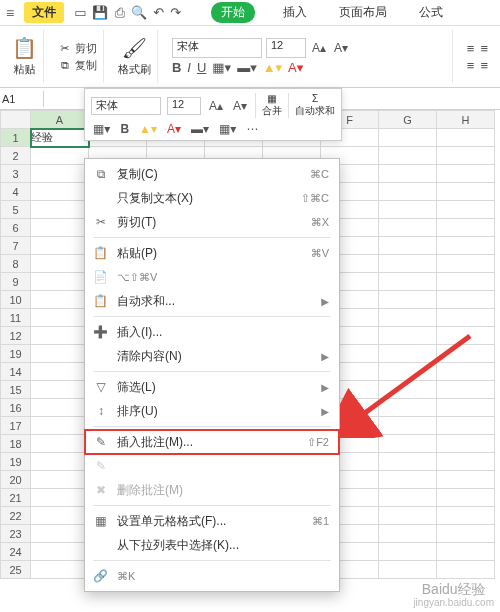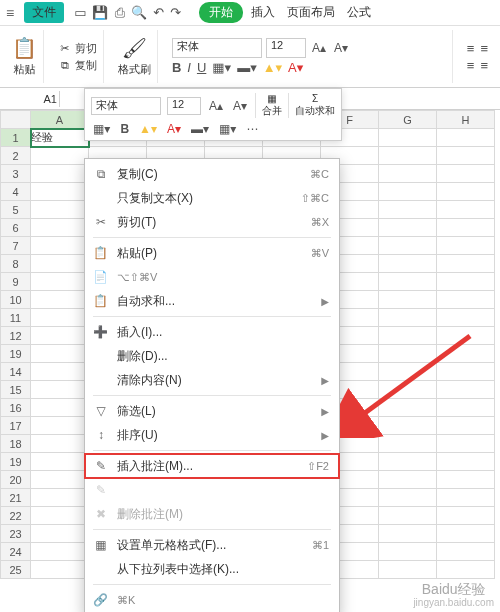--- a/index.html
+++ b/index.html
@@ -1,23 +1,23 @@
 <!DOCTYPE html>
 <html><head>
 <meta charset="utf-8">
 <style>
   * { box-sizing: border-box; margin: 0; padding: 0; }
   body { font-family: "Microsoft YaHei", Arial, sans-serif; font-size: 12px; color: #333; background: #fff; width: 500px; height: 612px; overflow: hidden; position: relative; }
   
   
   .menubar { display: flex; align-items: center; height: 26px; padding: 0 6px; border-bottom: 1px solid #e0e0e0; gap: 10px; }
   .menubar .hamburger { color: #666; font-size: 14px; }
-  .menubar .menu-file { background: #14b8a6; border-radius: 3px; padding: 2px 8px; }
+  .menubar .menu-file { background: #fde047; border-radius: 3px; padding: 2px 8px; font-weight: bold; }
   .menubar .icons { display: flex; gap: 6px; color: #555; font-size: 13px; }
-  .menubar .tabs { display: flex; gap: 4px; margin-left: 8px; }
+  .menubar .tabs { display: flex; gap: 24px; margin-left: 20px; }
   .menubar .tab { padding: 2px 4px; }
   .menubar .tab.active { background: #22b14c; color: #fff; border-radius: 10px; padding: 2px 10px; }
   
   
   .ribbon { display: flex; align-items: stretch; height: 62px; border-bottom: 1px solid #d0d0d0; padding: 4px 6px; gap: 8px; }
   .ribbon-group { display: flex; flex-direction: column; justify-content: center; gap: 2px; padding: 0 6px; border-right: 1px solid #e8e8e8; }
   .ribbon-group:last-child { border-right: none; }
   .rb-btn { display: flex; align-items: center; gap: 3px; font-size: 11px; color: #444; }
   .rb-icon { width: 14px; height: 14px; display: inline-flex; align-items: center; justify-content: center; }
   .paste-big { display: flex; flex-direction: column; align-items: center; font-size: 11px; gap: 2px; }
@@ -34,21 +34,21 @@
   .mini-row { display: flex; align-items: center; gap: 6px; }
   .mini-sel { border: 1px solid #ccc; height: 18px; font-size: 11px; padding: 0 12px 0 4px; }
   .mini-sel.fn { width: 70px; }
   .mini-sel.fs { width: 34px; }
   .mini-ico { font-size: 12px; color: #555; padding: 0 2px; }
   .mini-merge { display: flex; flex-direction: column; align-items: center; font-size: 10px; border-left: 1px solid #e0e0e0; padding-left: 6px; }
   .mini-sum { display: flex; flex-direction: column; align-items: center; font-size: 10px; border-left: 1px solid #e0e0e0; padding-left: 6px; }
   
   
   .formula-row { display: flex; align-items: center; height: 22px; border-bottom: 1px solid #d0d0d0; }
-  .name-box { width: 60px; border-right: 1px solid #d0d0d0; text-align: right; font-size: 11px; padding: 2px; }
+  .name-box { width: 44px; border-right: 1px solid #d0d0d0; text-align: left; font-size: 11px; padding: 2px; }
   
   
   .grid-wrap { position: relative; }
   .grid { border-collapse: collapse; table-layout: fixed; }
   .grid th, .grid td { border: 1px solid #d9d9d9; font-size: 11px; font-weight: normal; }
   .grid th.corner { width: 30px; height: 18px; background: #f3f3f3; }
   .grid th.col { width: 58px; height: 18px; background: #f3f3f3; color: #555; }
   .grid th.col.active { background: #d4ead0; }
   .grid th.row { width: 30px; height: 18px; background: #f3f3f3; color: #555; text-align: center; }
   .grid th.row.active { background: #d4ead0; }
@@ -509,25 +509,20 @@
     <span class="ci-arrow">▶</span>
   </div>
     <div class="ctx-sep"></div>
     <div class="ctx-item">
     <span class="ci-icon">➕</span>
     <span class="ci-label">插入(I)...</span>
 
   </div>
     <div class="ctx-item">
     <span class="ci-icon"></span>
-    <span class="ci-label">删除(D)...</span>
-
-  </div>
-    <div class="ctx-item">
-    <span class="ci-icon"></span>
     <span class="ci-label">清除内容(N)</span>
 
     <span class="ci-arrow">▶</span>
   </div>
     <div class="ctx-sep"></div>
     <div class="ctx-item">
     <span class="ci-icon">▽</span>
     <span class="ci-label">筛选(L)</span>
 
     <span class="ci-arrow">▶</span>

